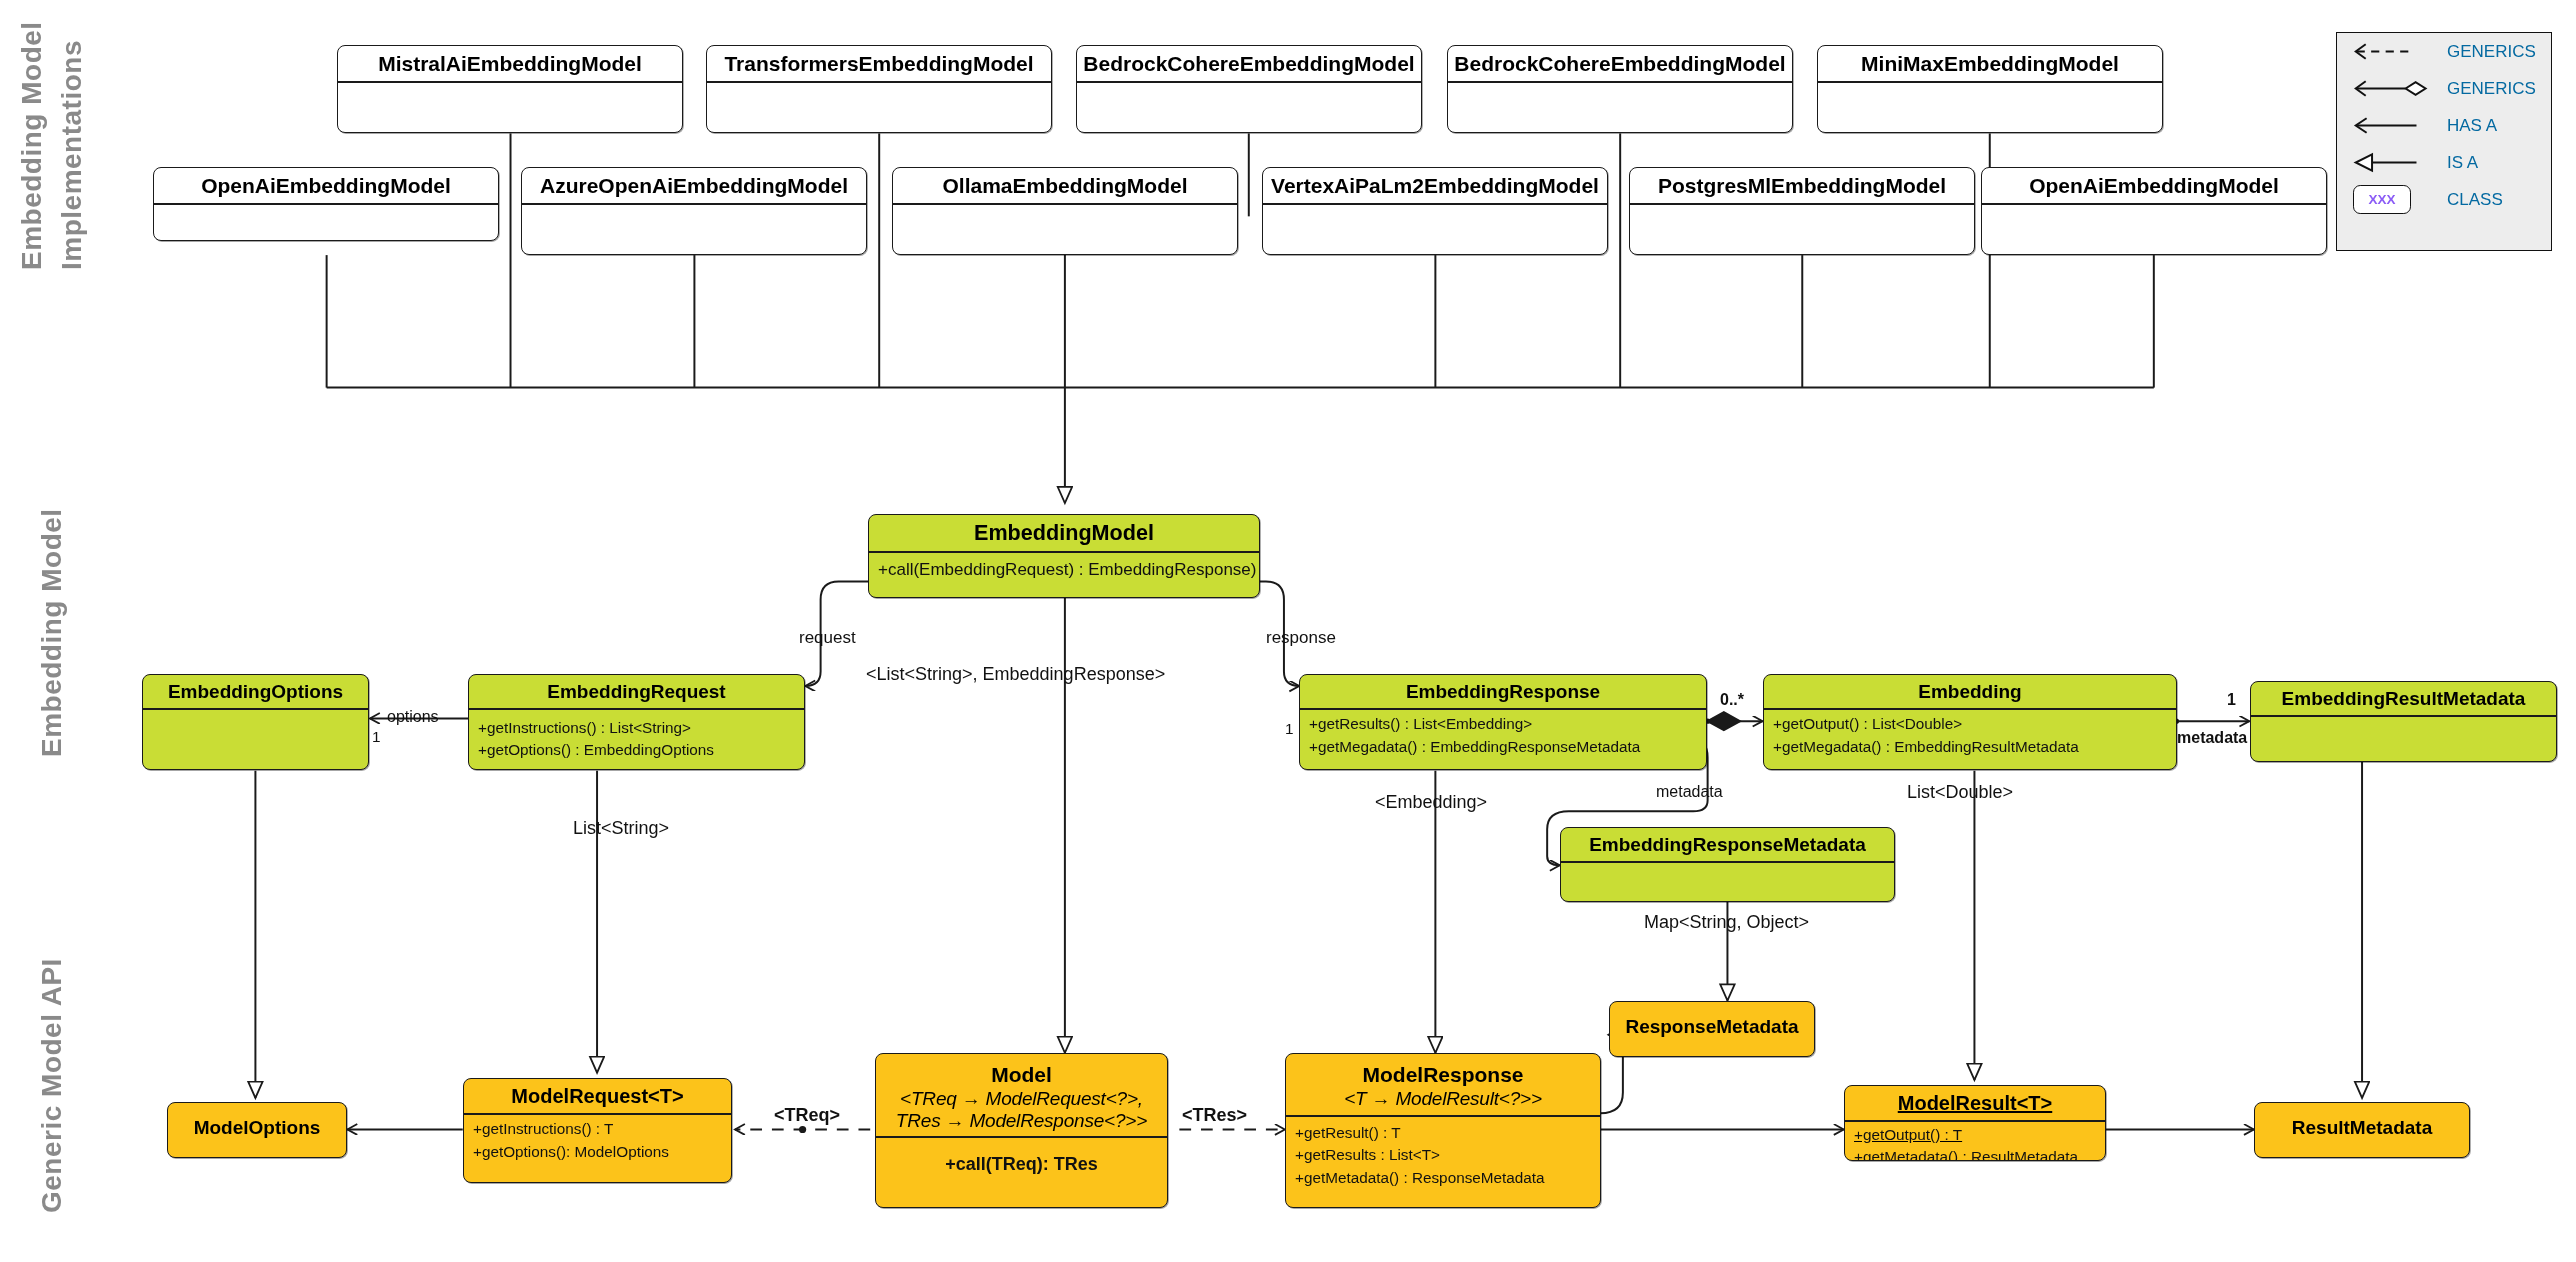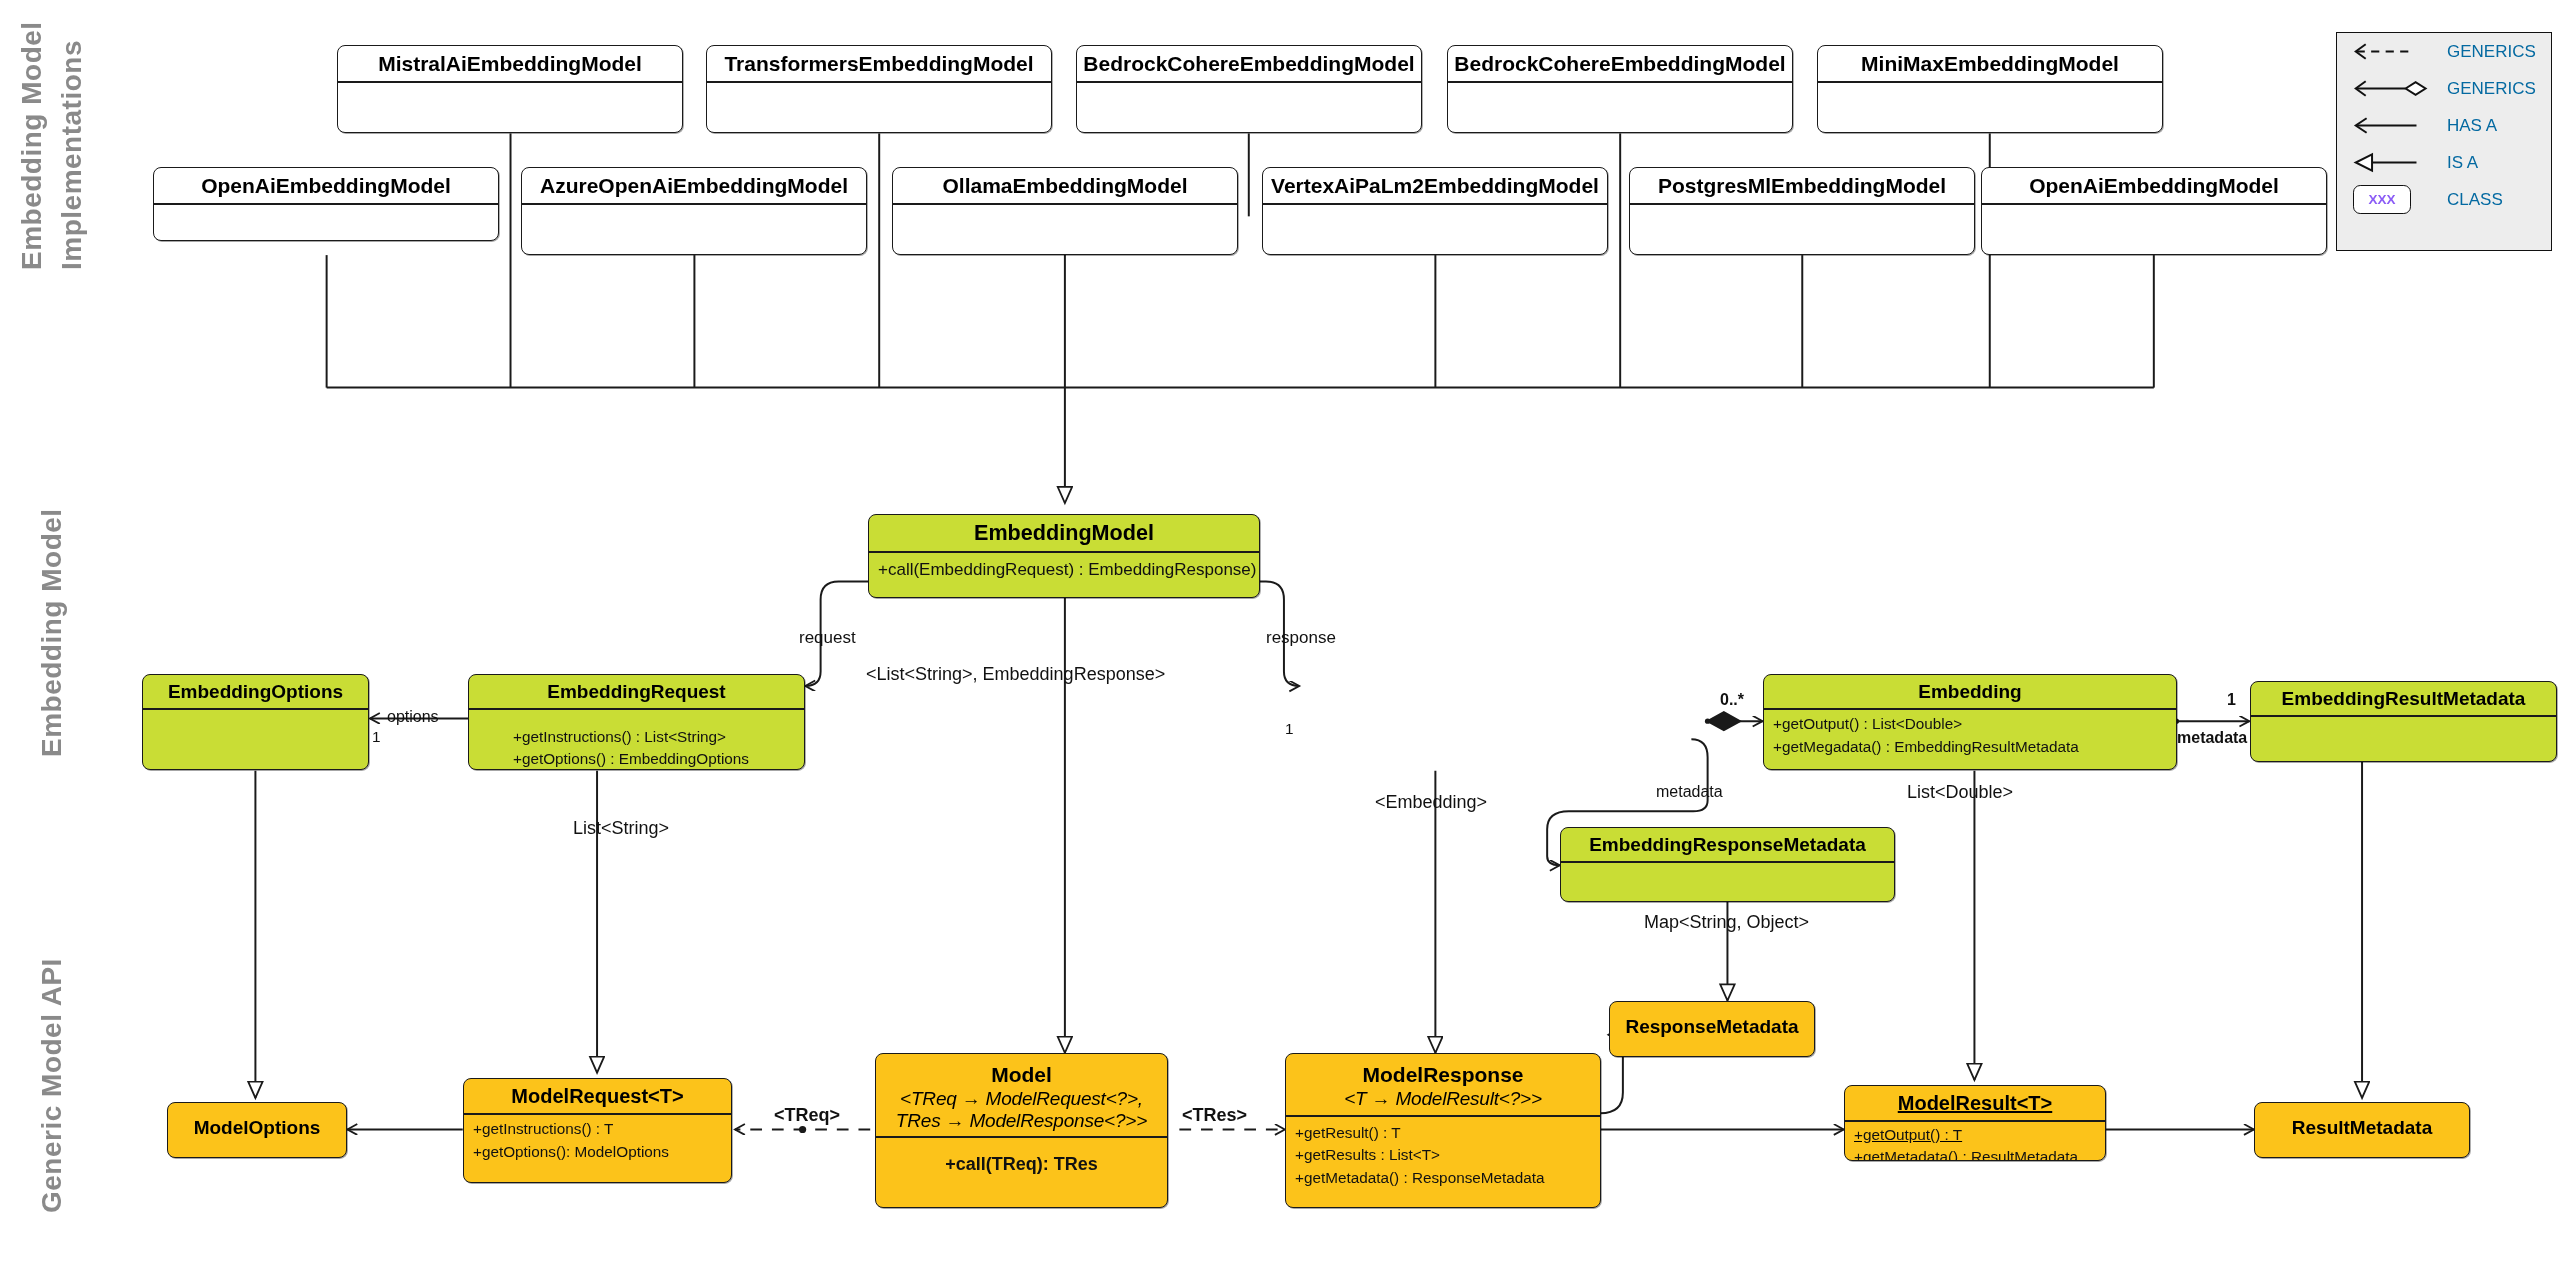--- a/index.html
+++ b/index.html
@@ -285,26 +285,34 @@
 
   <div class="cls green" style="left:142px;top:674px;width:227px;height:96px;">
     <div class="hdr" style="font-size:19px;">EmbeddingOptions</div>
     <div class="divider"></div>
     <div class="body" style="height:47px;"></div>
   </div>
 
   <div class="cls green" style="left:468px;top:674px;width:337px;height:96px;">
     <div class="hdr" style="font-size:19px;">EmbeddingRequest</div>
     <div class="divider"></div>
-    <div class="body" style="padding-top:16px;margin-left:35px;">
+    <div class="body" style="padding-top:7px;">
       <div class="m" style="font-size:15.3px;">+getInstructions() : List&lt;String&gt;</div>
       <div class="m" style="font-size:15.3px;">+getOptions() : EmbeddingOptions</div>
     </div>
   </div>
 
+  <div class="cls green" style="left:1299px;top:674px;width:408px;height:96px;">
+    <div class="hdr" style="font-size:19px;">EmbeddingResponse</div>
+    <div class="divider"></div>
+    <div class="body" style="padding-top:3.6px;">
+      <div class="m" style="font-size:15.3px;">+getResults() : List&lt;Embedding&gt;</div>
+      <div class="m" style="font-size:15.3px;">+getMegadata() : EmbeddingResponseMetadata</div>
+    </div>
+  </div>
 
   <div class="cls green" style="left:1763px;top:674px;width:414px;height:96px;">
     <div class="hdr" style="font-size:19px;">Embedding</div>
     <div class="divider"></div>
     <div class="body" style="padding-top:3.6px;">
       <div class="m" style="font-size:15.3px;">+getOutput() : List&lt;Double&gt;</div>
       <div class="m" style="font-size:15.3px;">+getMegadata() : EmbeddingResultMetadata</div>
     </div>
   </div>
 

